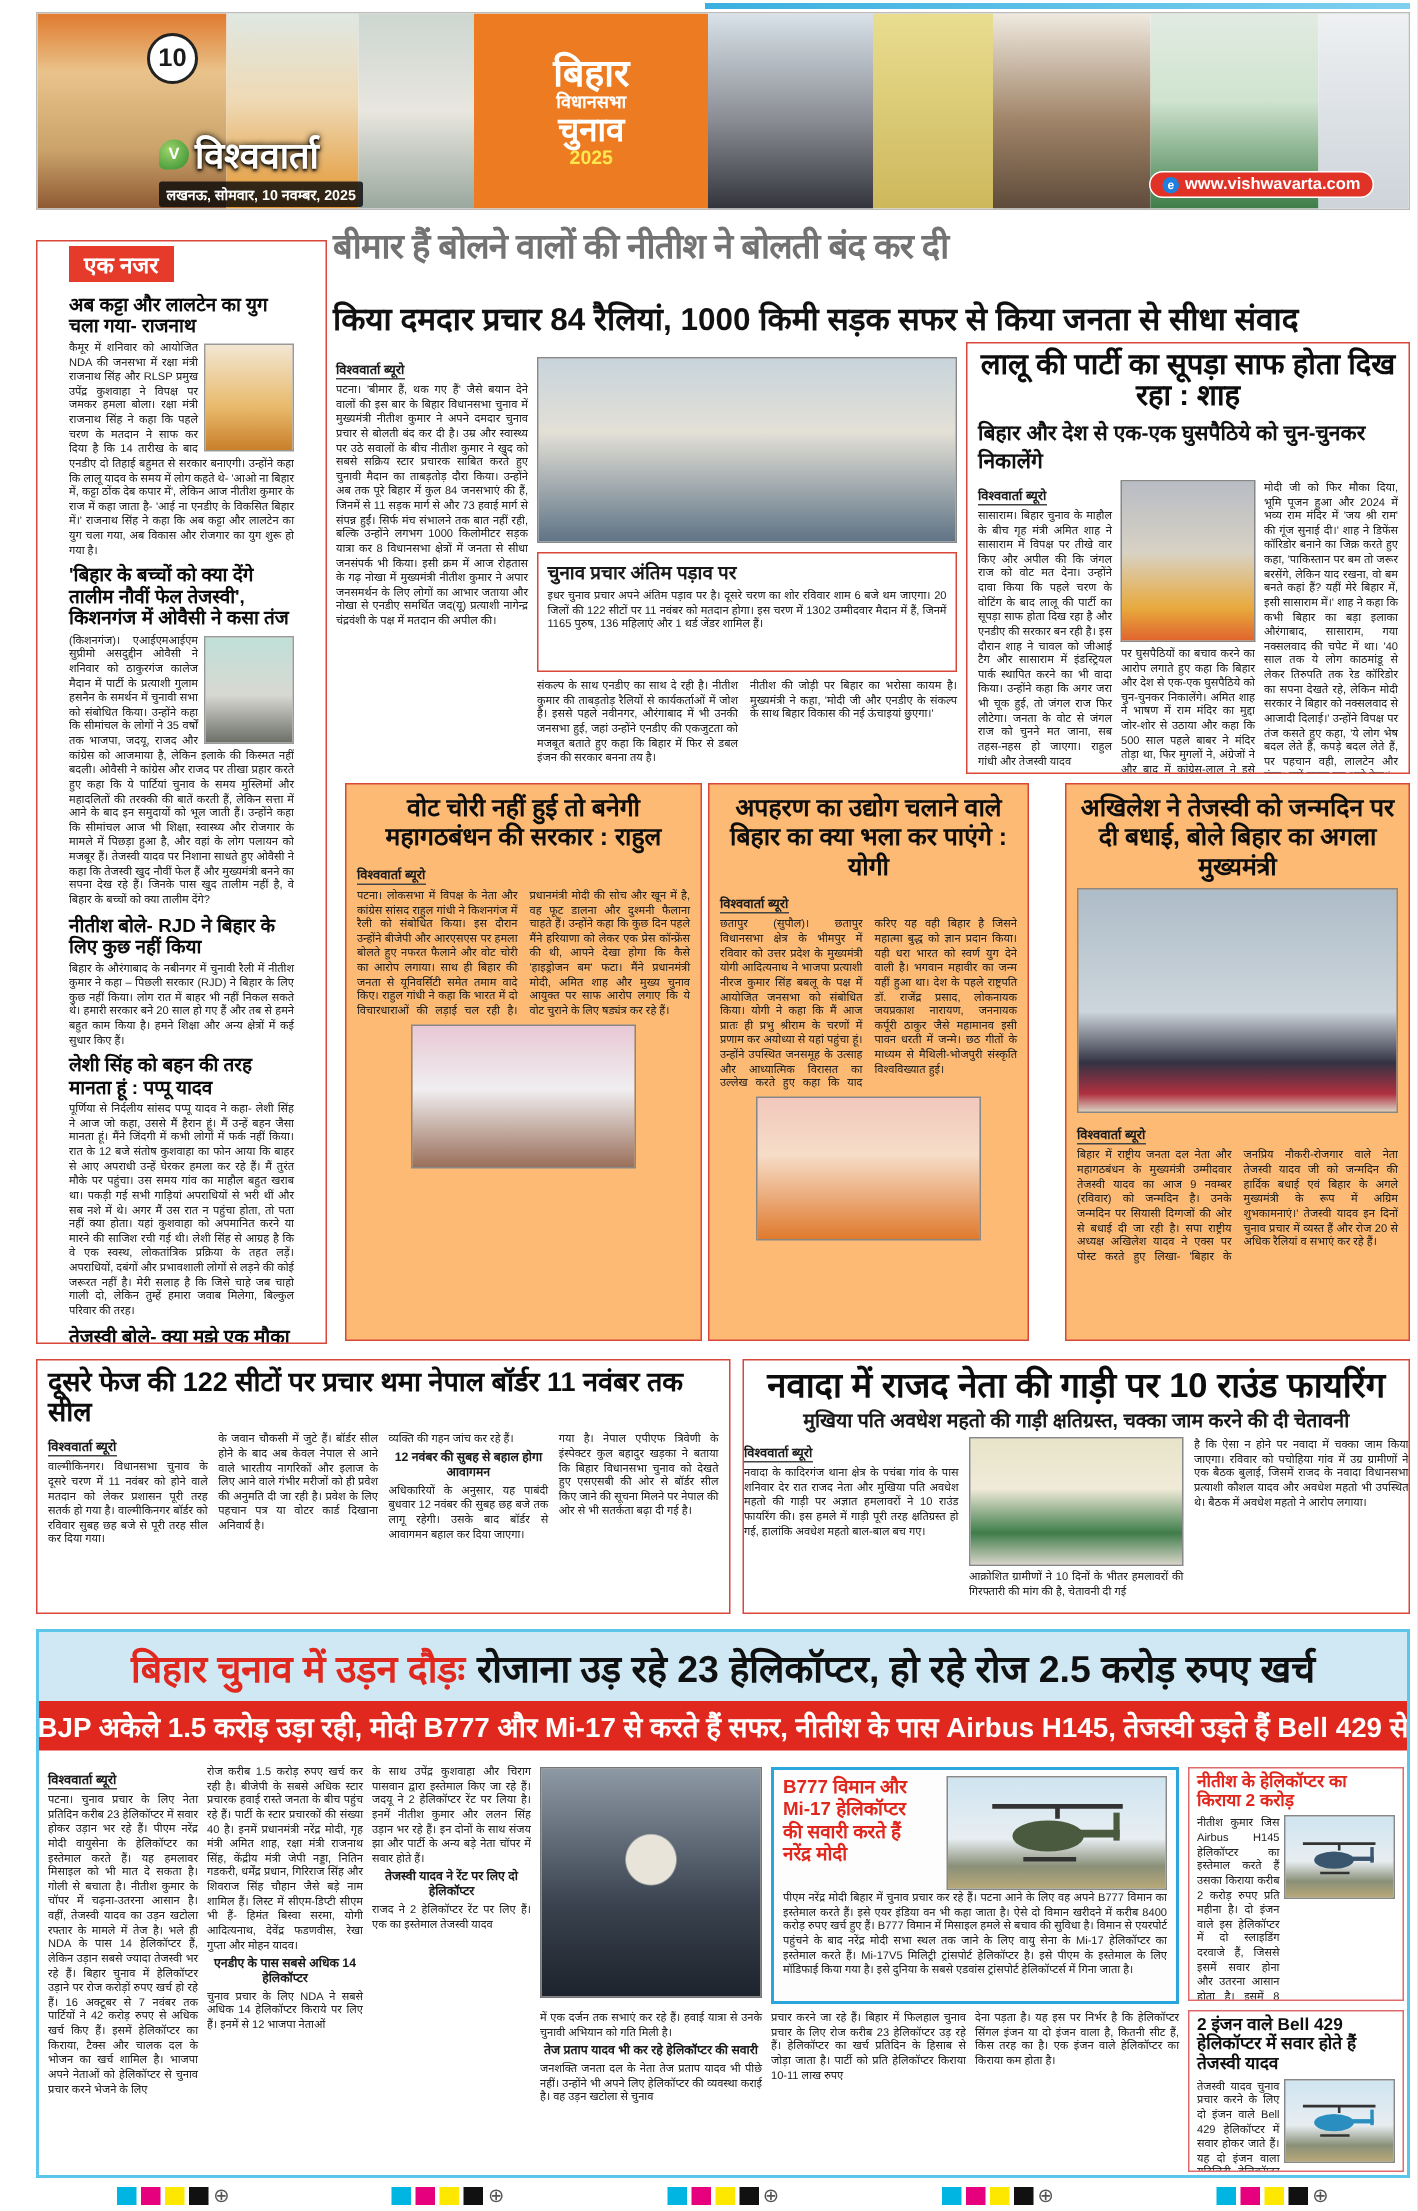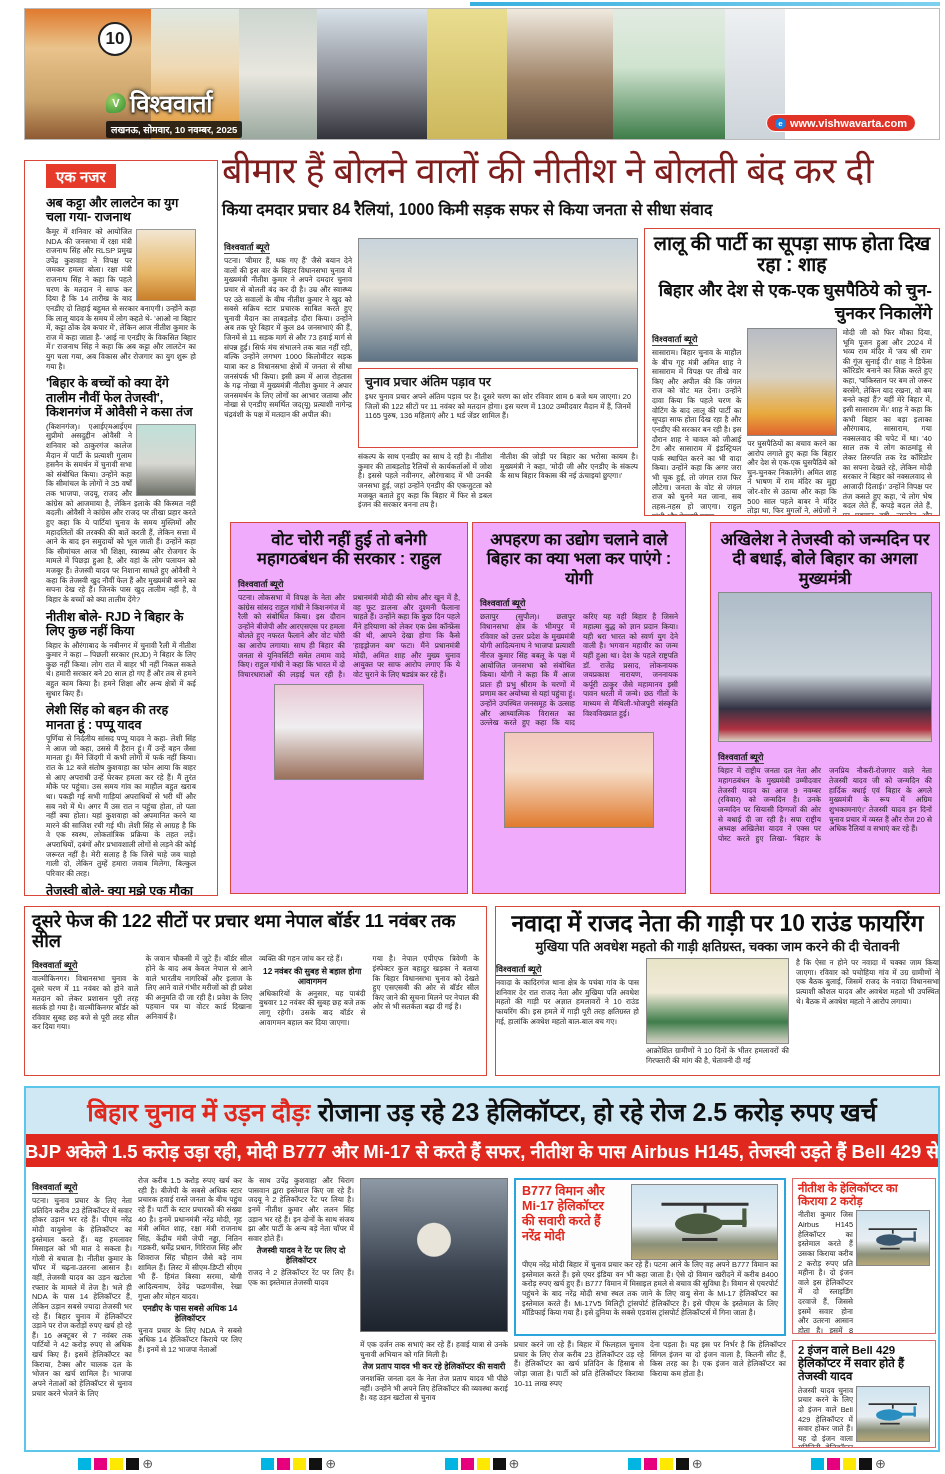--- a/index.html
+++ b/index.html
@@ -35,23 +35,23 @@
   .badge .l2{font-size:12px;font-weight:bold}
   .badge .l3{font-size:22px;font-weight:bold}
   .badge .yr{font-size:13px;font-weight:bold;color:#ffe84d}
   .webpill{left:766px;top:114px;background:#e03226;border:1px solid #fff;border-radius:12px;color:#fff;
            font-weight:bold;font-size:11px;padding:2px 8px;display:flex;align-items:center;gap:4px}
   .globe{width:11px;height:11px;border-radius:50%;background:#1d7fe0;color:#fff;font-size:8px;line-height:11px;
          text-align:center;display:inline-block;font-weight:bold}
   .topstrip{left:470px;top:2px;width:470px;height:4px;background:linear-gradient(90deg,#3ab0e0,#7fd0ef)}
 
   
-  .lead-h{left:222px;top:152px;width:718px;font-size:36px;font-weight:normal;color:#7f1d1d;letter-spacing:-.5px;
+  .lead-h{left:222px;top:152px;width:718px;font-size:23px;font-weight:bold;color:#737373;letter-spacing:-.5px;
           line-height:1.08;white-space:nowrap}
-  .lead-sh{left:222px;top:198px;width:718px;font-size:16px;font-weight:bold;color:#111;white-space:nowrap}
+  .lead-sh{left:222px;top:198px;width:718px;font-size:21px;font-weight:bold;color:#111;white-space:nowrap}
 
   
   .byline{font-size:8.6px;font-weight:bold;border-bottom:1px solid #444;display:inline-block;margin-bottom:2px}
   .bt{font-size:7.4px;line-height:1.3;text-align:justify;color:#202020}
   .subhead-c{font-size:8.2px;font-weight:bold;text-align:center;margin:3px 0 2px;line-height:1.2}
 
   
   .onelook{left:24px;top:160px;width:194px;height:736px;border:1.5px solid #d8473a;padding:3px 21px 4px;overflow:hidden}
   .onelook-hd{background:#e63a2b;color:#fff;font-weight:bold;font-size:15px;padding:2px 10px;display:inline-block;margin-bottom:3px}
   .brief-h{font-size:12.6px;font-weight:bold;line-height:1.15;color:#0d0d0d;margin:5px 0 2px}
@@ -64,28 +64,28 @@
   .lead-photo{left:358px;top:238px;width:280px;height:124px;border:1px solid #888;
       background:linear-gradient(180deg,#c8d4dc 0%,#e3e0d6 40%,#5f7486 100%)}
   .capbox{left:358px;top:368px;width:280px;height:80px;border:1.5px solid #d8473a;padding:4px 6px;background:#fff}
   .capbox .t{font-size:12.5px;font-weight:bold;margin-bottom:2px}
   .lead-col2{left:358px;top:452px;width:134px;height:66px}
   .lead-col3{left:500px;top:452px;width:138px;height:66px}
 
   
   .shahbox{left:644px;top:228px;width:296px;height:288px;border:1.5px solid #d8473a;padding:4px 7px;overflow:hidden}
   .shah-h{font-size:19.5px;font-weight:bold;text-align:center;line-height:1.1;color:#0d0d0d}
-  .shah-sh{font-size:17px;font-weight:bold;text-align:right;margin:2px 0 4px;color:#111}
+  .shah-sh{font-size:14px;font-weight:bold;text-align:left;margin:2px 0 4px;color:#111}
   .shah-cols{display:flex;gap:6px}
   .shah-cols>div{flex:1}
   .shah-photo{width:100%;height:108px;border:1px solid #888;margin-bottom:3px;
       background:linear-gradient(180deg,#b8bcc4 0%,#d8d2c4 45%,#e8a93c 80%,#e0642e 100%)}
 
   
-  .card{border:1.5px solid #d8473a;background:#f0abfc;padding:5px 7px;overflow:hidden}
+  .card{border:1.5px solid #d8473a;background:#fdba74;padding:5px 7px;overflow:hidden}
   .card-h{font-size:16.5px;font-weight:bold;text-align:center;line-height:1.18;color:#0d0d0d;margin:2px 0 4px}
   .card-cols{column-count:2;column-gap:8px}
   .card-photo{margin:4px auto 0;border:1px solid #888;display:block}
   .ph-rahul{width:150px;height:96px;background:linear-gradient(180deg,#e8c8d4 0%,#f0eef0 45%,#9a6f5a 100%)}
   .ph-yogi{width:150px;height:96px;background:linear-gradient(180deg,#f2c8bc 0%,#f6ddc8 40%,#e07a2e 100%)}
   .ph-akhilesh-tej{width:100%;height:150px;border:1px solid #888;margin-bottom:4px;
       background:linear-gradient(180deg,#aebcc8 0%,#cdd6dc 55%,#334 78%,#b03040 92%,#d8d0c0 100%)}
 
   
   .p2box{left:24px;top:906px;width:463px;height:170px;border:1.5px solid #d8473a;padding:4px 7px;overflow:hidden}
@@ -137,20 +137,28 @@
 <body>
 
 <div class="page">
 
   <div class="abs topstrip"></div>
 
   <div class="abs mast">
     <div class="seg seg-nitish"></div>
     <div class="seg seg-modi"></div>
     <div class="seg seg-lalu"></div>
+    <div class="seg seg-map">
+      <div class="badge">
+        <div class="l1">बिहार</div>
+        <div class="l2">विधानसभा</div>
+        <div class="l3">चुनाव</div>
+        <div class="yr">2025</div>
+      </div>
+    </div>
     <div class="seg seg-akhilesh"></div>
     <div class="seg seg-yellow"></div>
     <div class="seg seg-chirag"></div>
     <div class="seg seg-tejashwi"></div>
     <div class="seg seg-rahul"></div>
   </div>
   <div class="abs pagenum">10</div>
   <div class="abs logoblk">
     <div class="logorow">
       <span class="leaf">V</span>

